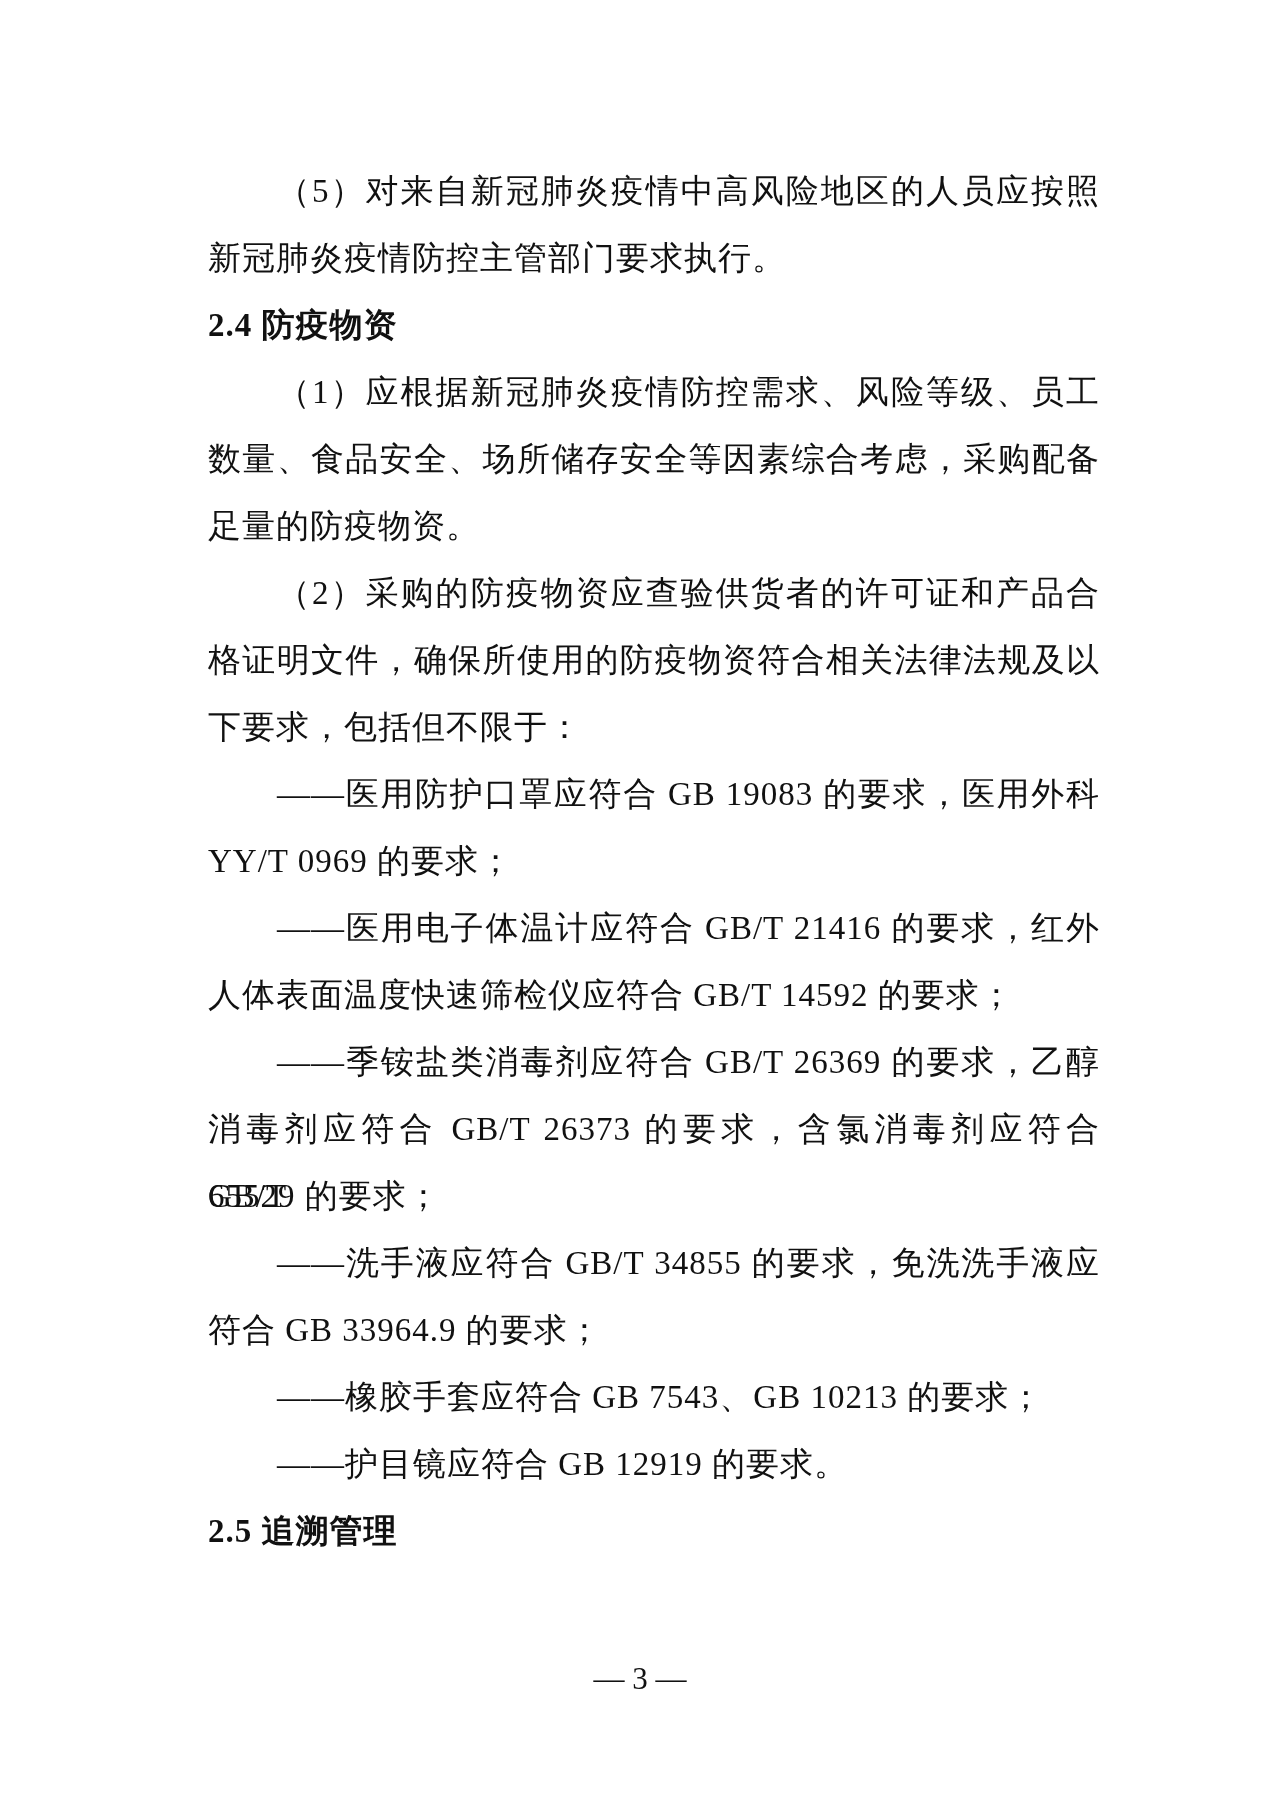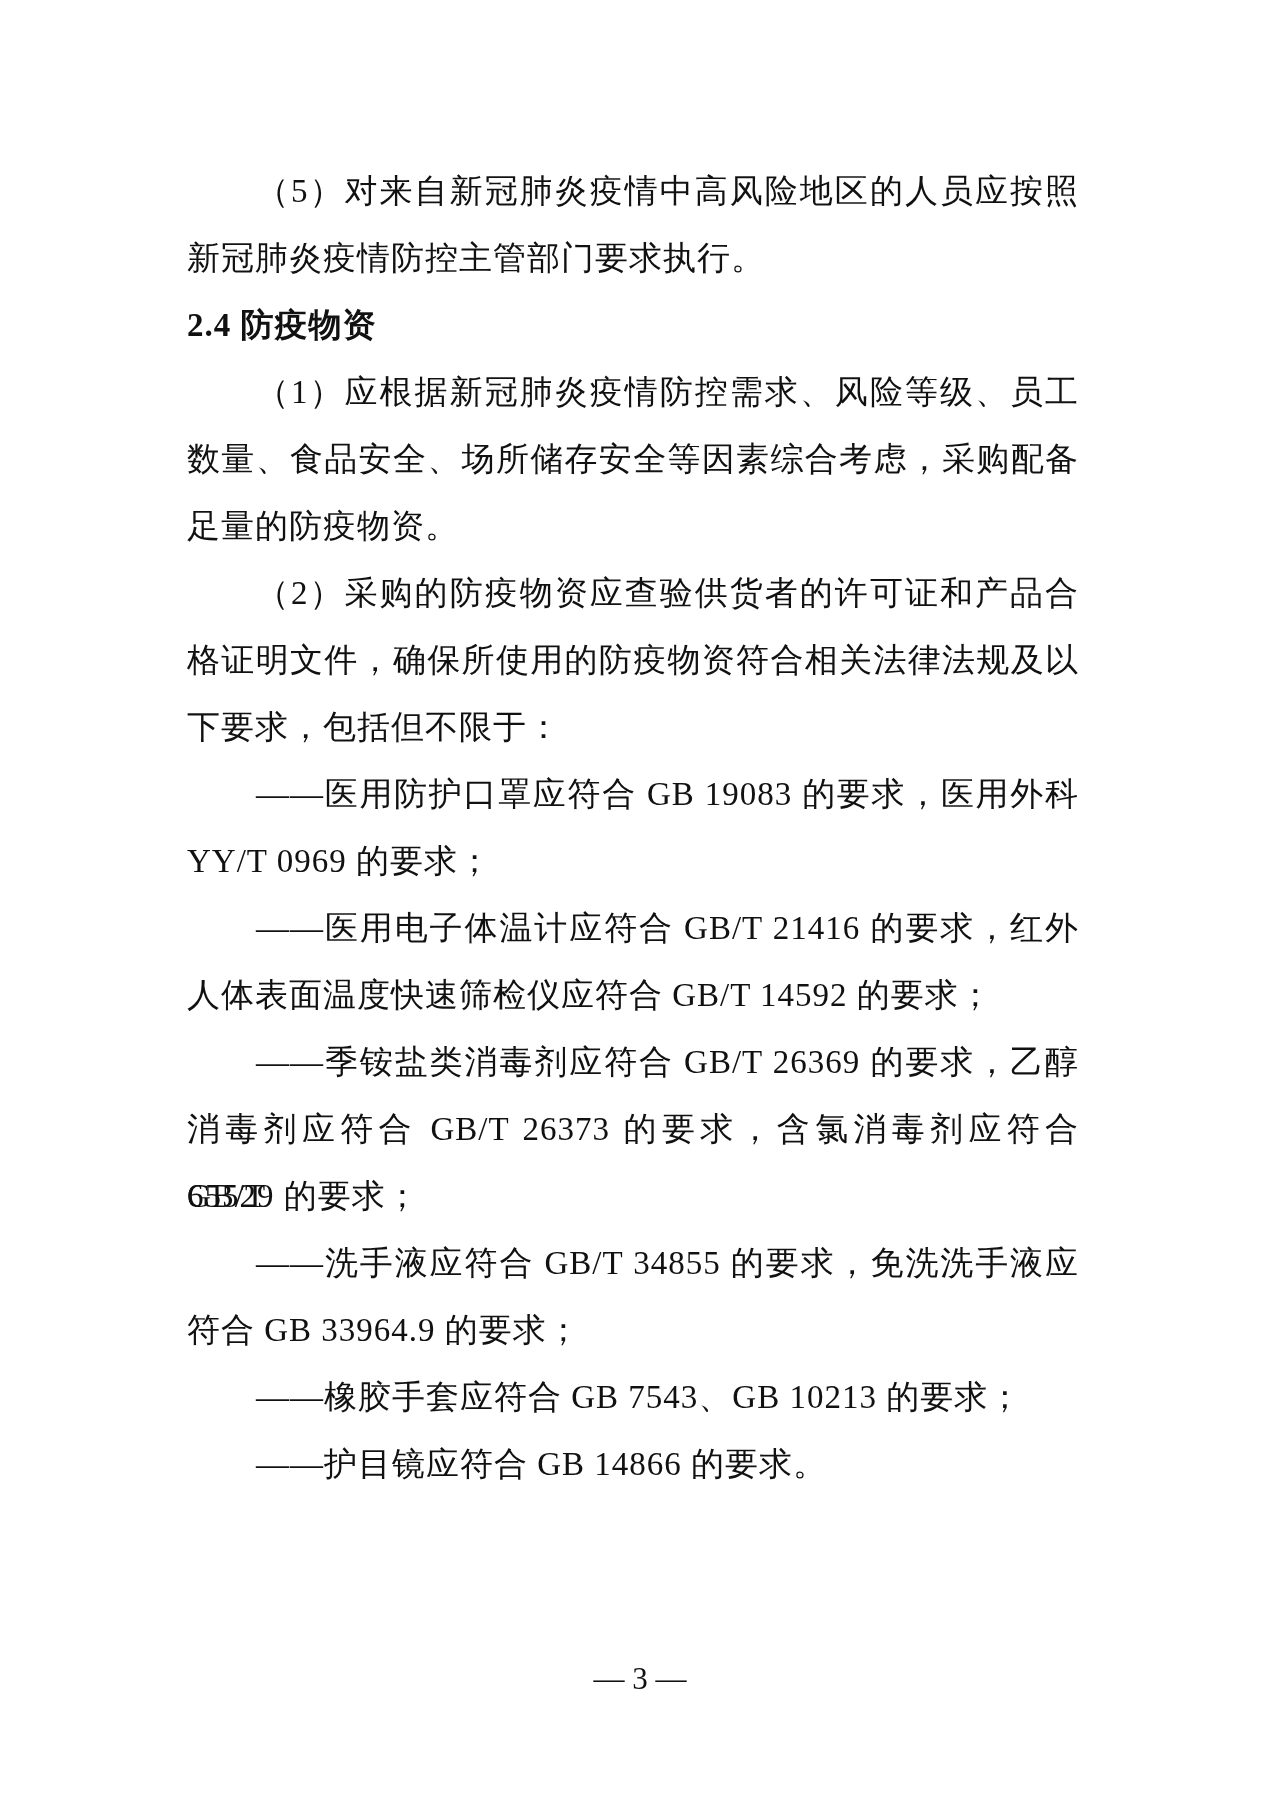--- a/index.html
+++ b/index.html
@@ -12,21 +12,21 @@
     width: 1280px;
     height: 1810px;
     margin: 0 auto;
     background: #ffffff;
     color: #111111;
     font-family: "Liberation Serif", "DejaVu Serif", serif;
     overflow: hidden;
   }
   .content {
     position: absolute;
-    left: 187px;
+    left: 208px;
     top: 158px;
     width: 892px;
     font-family: Liberation Serif, serif;
   }
   .line {
     height: 67px;
     line-height: 67px;
     font-size: 33px;
     letter-spacing: 1px;
     white-space: normal;
@@ -74,16 +74,17 @@
     <div class="line fill indent">——医用防护口罩应符合 GB 19083 的要求，医用外科</div>
     <div class="line">YY/T 0969 的要求；</div>
     <div class="line fill indent">——医用电子体温计应符合 GB/T 21416 的要求，红外</div>
     <div class="line">人体表面温度快速筛检仪应符合 GB/T 14592 的要求；</div>
     <div class="line fill indent">——季铵盐类消毒剂应符合 GB/T 26369 的要求，乙醇</div>
     <div class="line fill">消毒剂应符合 GB/T 26373 的要求，含氯消毒剂应符合 GB/T</div>
     <div class="line">65529 的要求；</div>
     <div class="line fill indent">——洗手液应符合 GB/T 34855 的要求，免洗洗手液应</div>
     <div class="line">符合 GB 33964.9 的要求；</div>
     <div class="line indent">——橡胶手套应符合 GB 7543、GB 10213 的要求；</div>
-    <div class="line indent">——护目镜应符合 GB 14866 的要求。</div>
+    <div class="line indent">——护目镜应符合 GB 12919 的要求。</div>
+    <div class="line heading">2.5 追溯管理</div>
   </div>
   <div class="footer">— 3 —</div>
 </div>
 
 </body></html>

